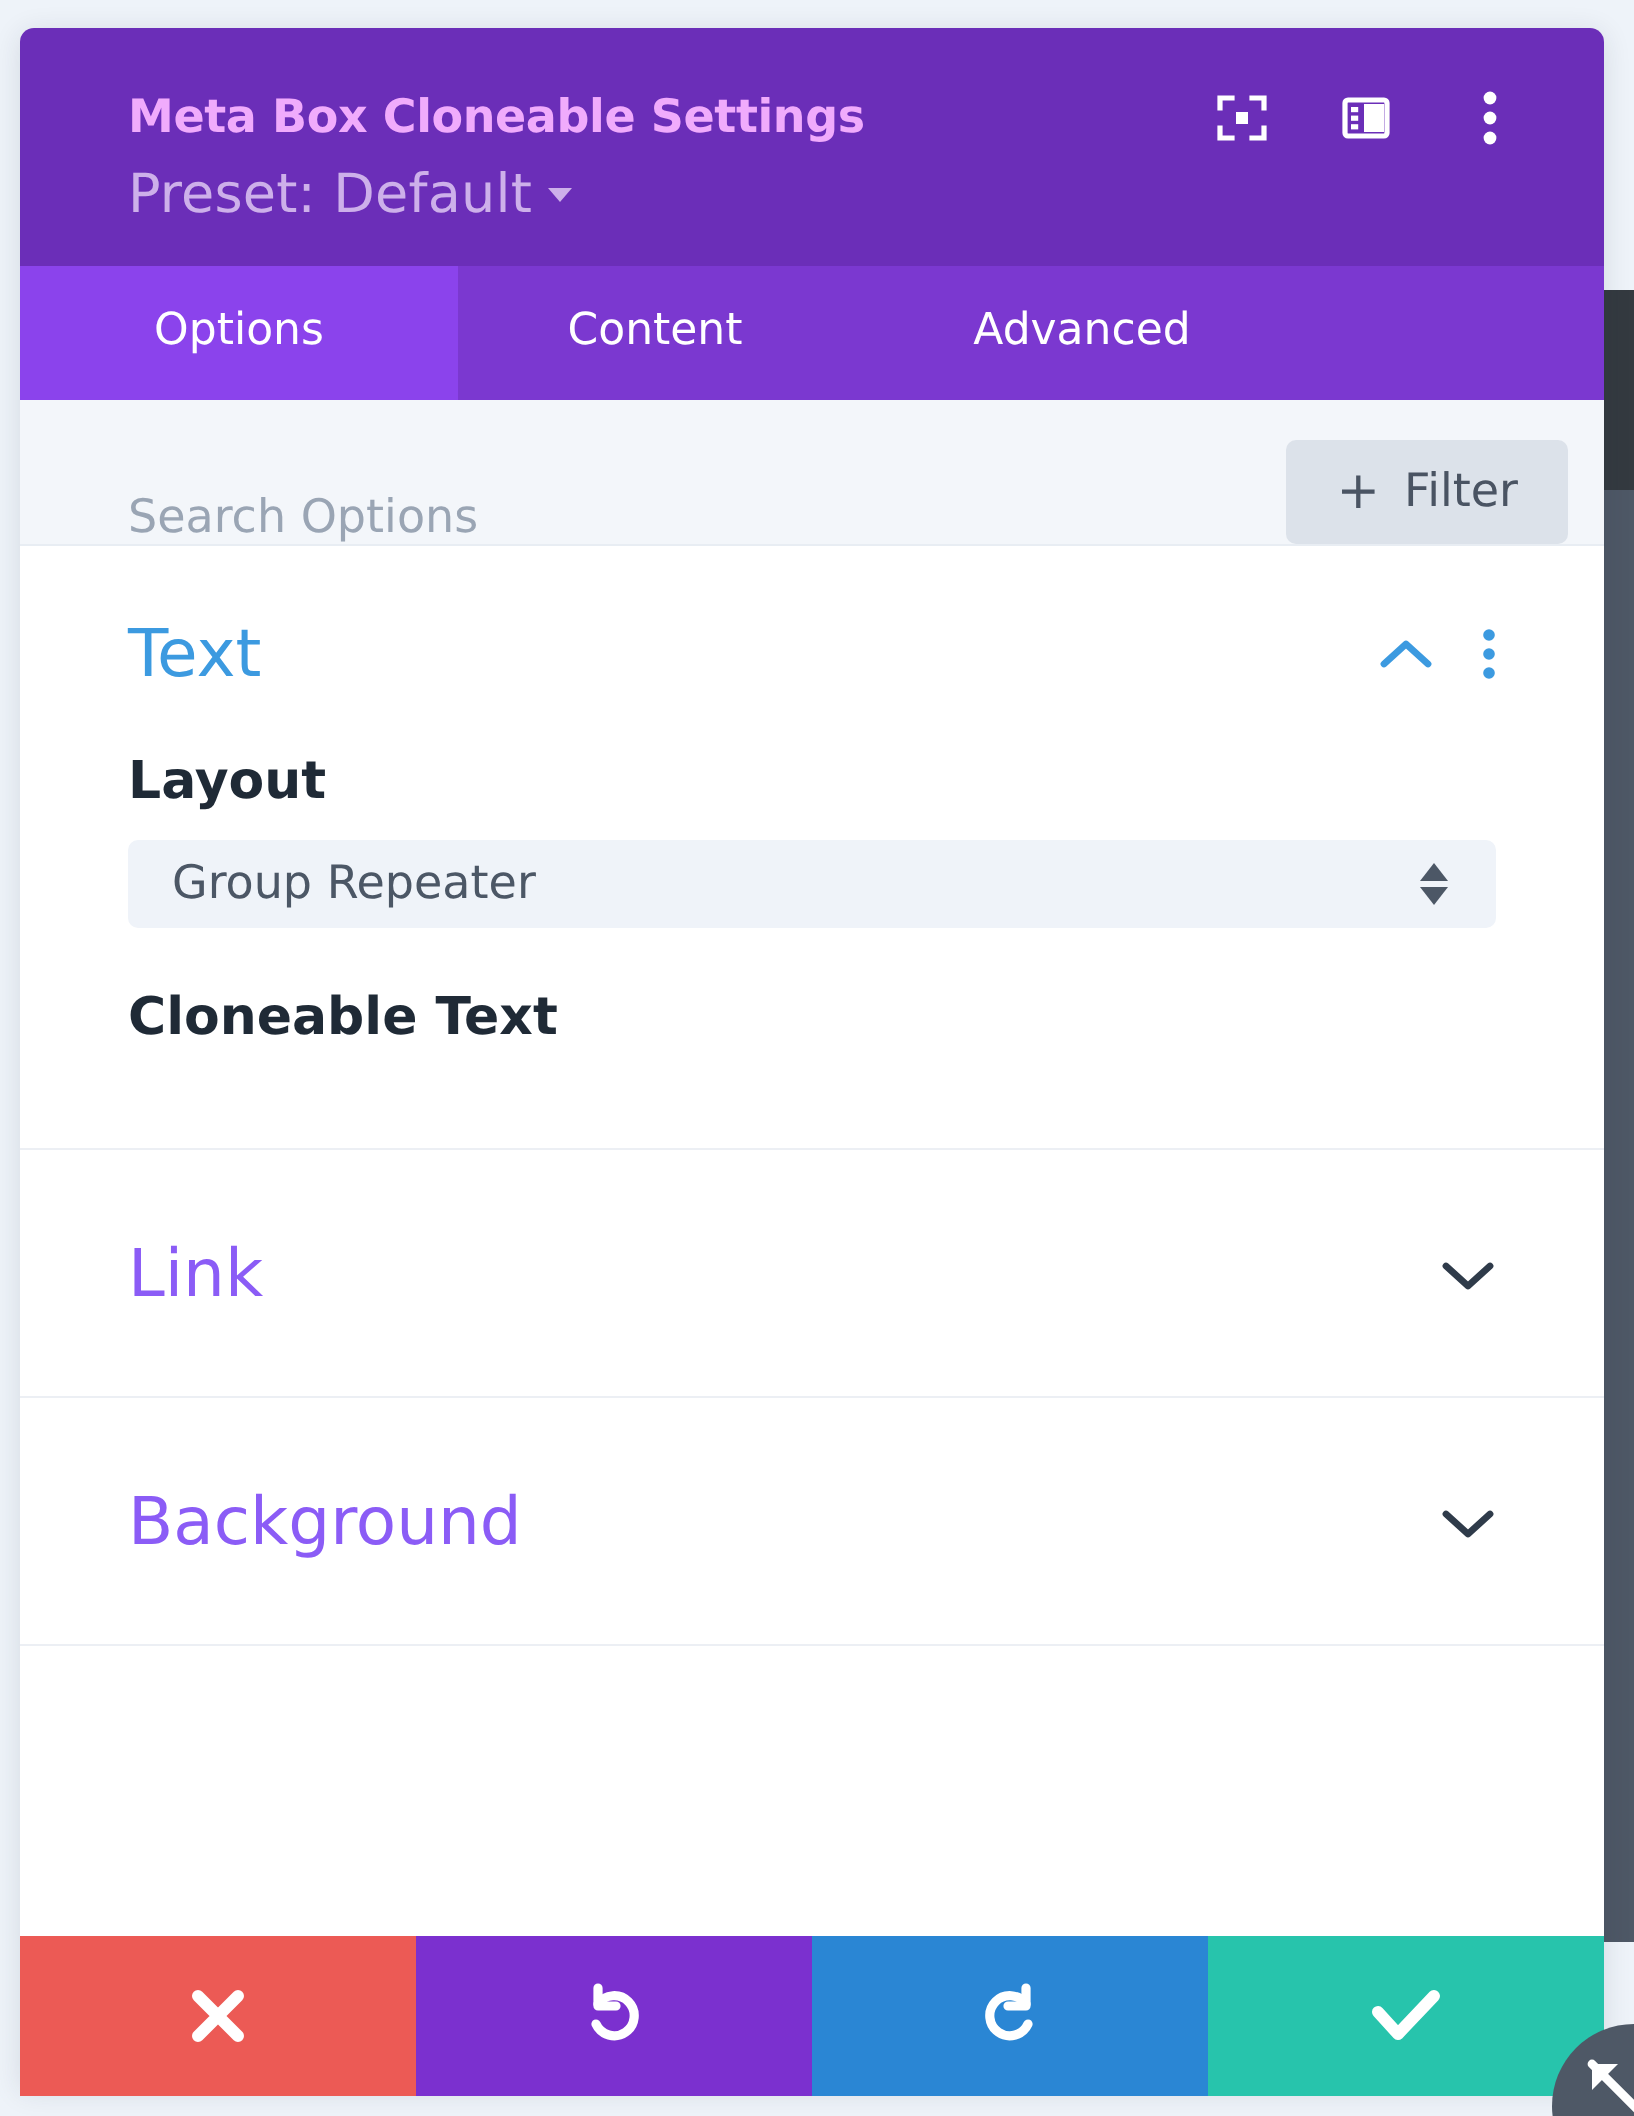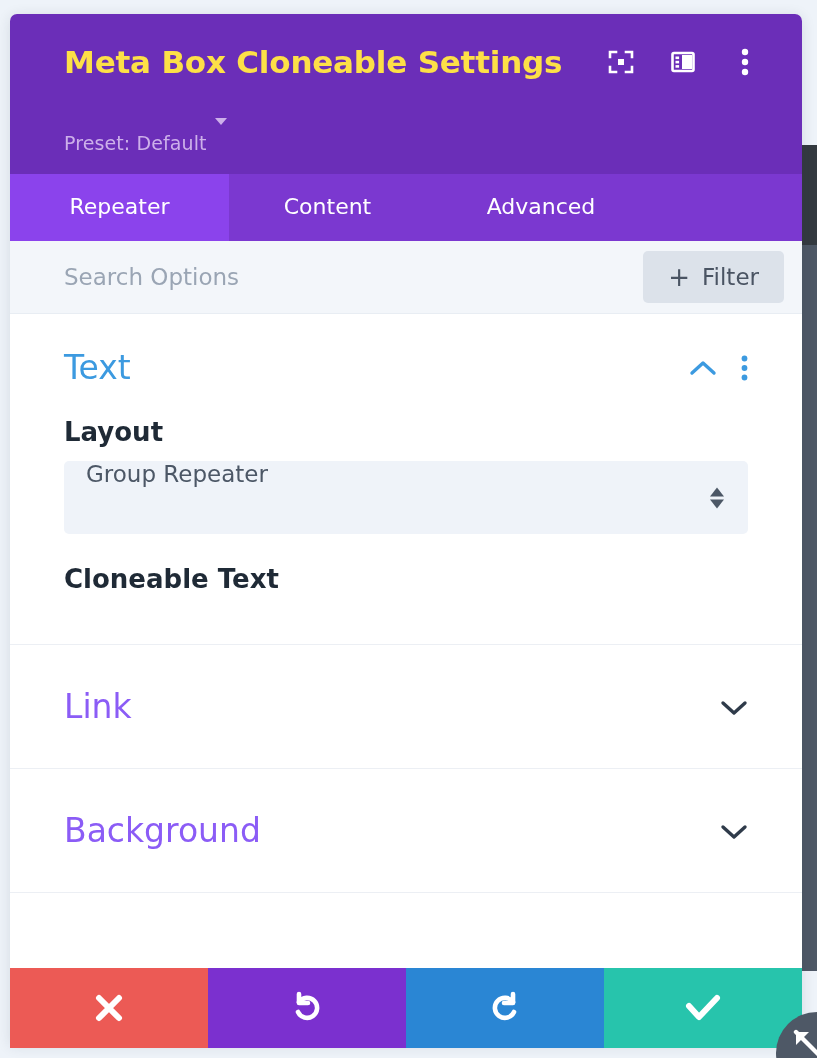--- a/index.html
+++ b/index.html
@@ -78,23 +78,23 @@
     background: #6b2eb8;
     padding: 30px 0 20px 0;
     flex: 0 0 auto;
   }
   .header-title-row {
     display: flex;
     align-items: center;
     padding: 0 42px 0 54px;
   }
   .panel-title {
-    font-size: 31px;
+    font-size: 23px;
     font-weight: bold;
-    color: #fde047;
+    color: #f0abfc;
     letter-spacing: -0.2px;
     white-space: nowrap;
   }
   .header-icons {
     display: flex;
     align-items: center;
     margin-left: auto;
     gap: 32px;
   }
   .hdr-icon {
@@ -105,24 +105,23 @@
     height: 30px;
     cursor: pointer;
   }
 
   .preset-row {
     display: flex;
     align-items: center;
     padding: 8px 0 0 54px;
   }
   .preset-label {
-    font-size: 19px;
+    font-size: 27px;
     color: #cdb0ea;
     letter-spacing: 0.1px;
-    margin-top: 44px;
   }
   .preset-caret {
     margin-left: 8px;
     width: 0; height: 0;
     border-left: 6px solid transparent;
     border-right: 6px solid transparent;
     border-top: 7px solid #cdb0ea;
   }
 
   
@@ -140,21 +139,21 @@
     white-space: nowrap;
   }
   .tab.t0 { width: 219px; }
   .tab.t1 { width: 197px; }
   .tab.t2 { width: 230px; }
   .tab.active { background: #8b43ec; }
 
   
   .searchbar {
     display: flex;
-    align-items: center;
+    align-items: flex-end;
     background: #f3f6fa;
     padding: 0 18px 0 54px;
     height: 73px;
     flex: 0 0 auto;
     border-bottom: 1px solid #e8edf3;
   }
   .search-input {
     border: none;
     background: transparent;
     outline: none;
@@ -227,22 +226,23 @@
   .field-label {
     font-size: 26px;
     font-weight: bold;
     color: #1f2a36;
     margin-bottom: 14px;
   }
   .select-wrap {
     position: relative;
     background: #eff3f9;
     border-radius: 5px;
-    height: 73px;
-    display: flex;
+    height: 44px;
+    display: flex;
+    align-items: center;
     padding: 0 22px;
     cursor: pointer;
   }
   .select-value {
     font-size: 23px;
     color: #4c5766;
   }
   .select-arrows {
     position: absolute;
     right: 24px;
@@ -352,21 +352,21 @@
       </div>
     </div>
 
     <div class="preset-row">
       <span class="preset-label">Preset: Default</span>
       <span class="preset-caret"></span>
     </div>
   </div>
 
   <div class="tabs">
-    <div class="tab t0 active">Repeater</div>
+    <div class="tab t0 active">Options</div>
     <div class="tab t1">Content</div>
     <div class="tab t2">Advanced</div>
   </div>
 
   <div class="searchbar">
     <input class="search-input" type="text" placeholder="Search Options" style="">
     <button class="filter-btn">
       <span class="filter-plus">+</span>
       <span class="filter-label">Filter</span>
     </button>

